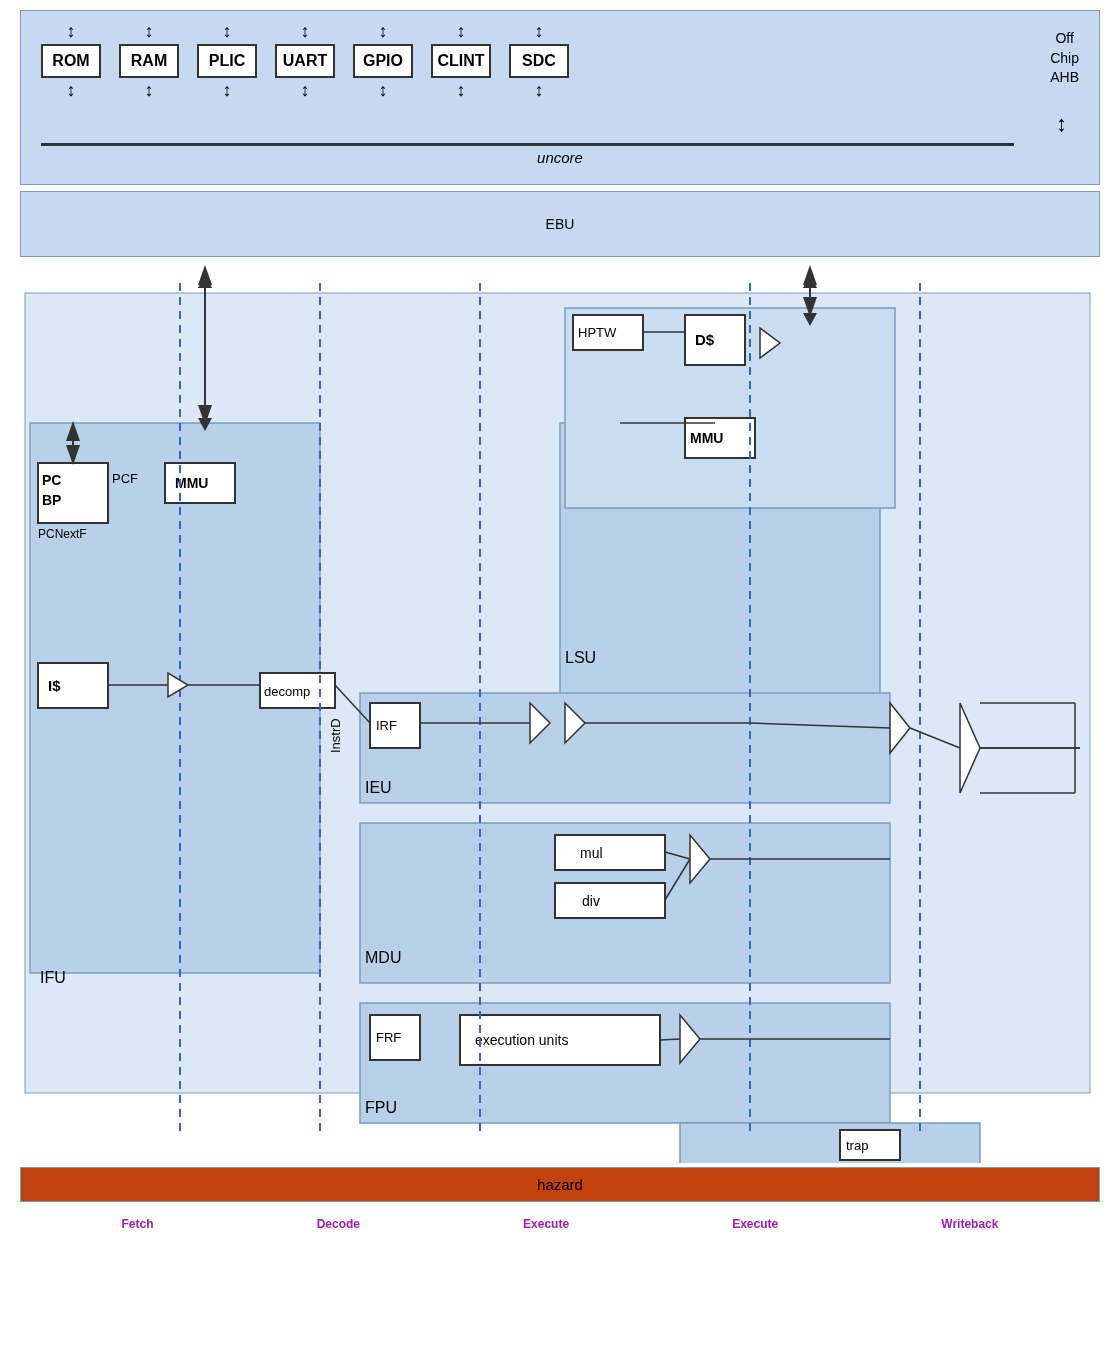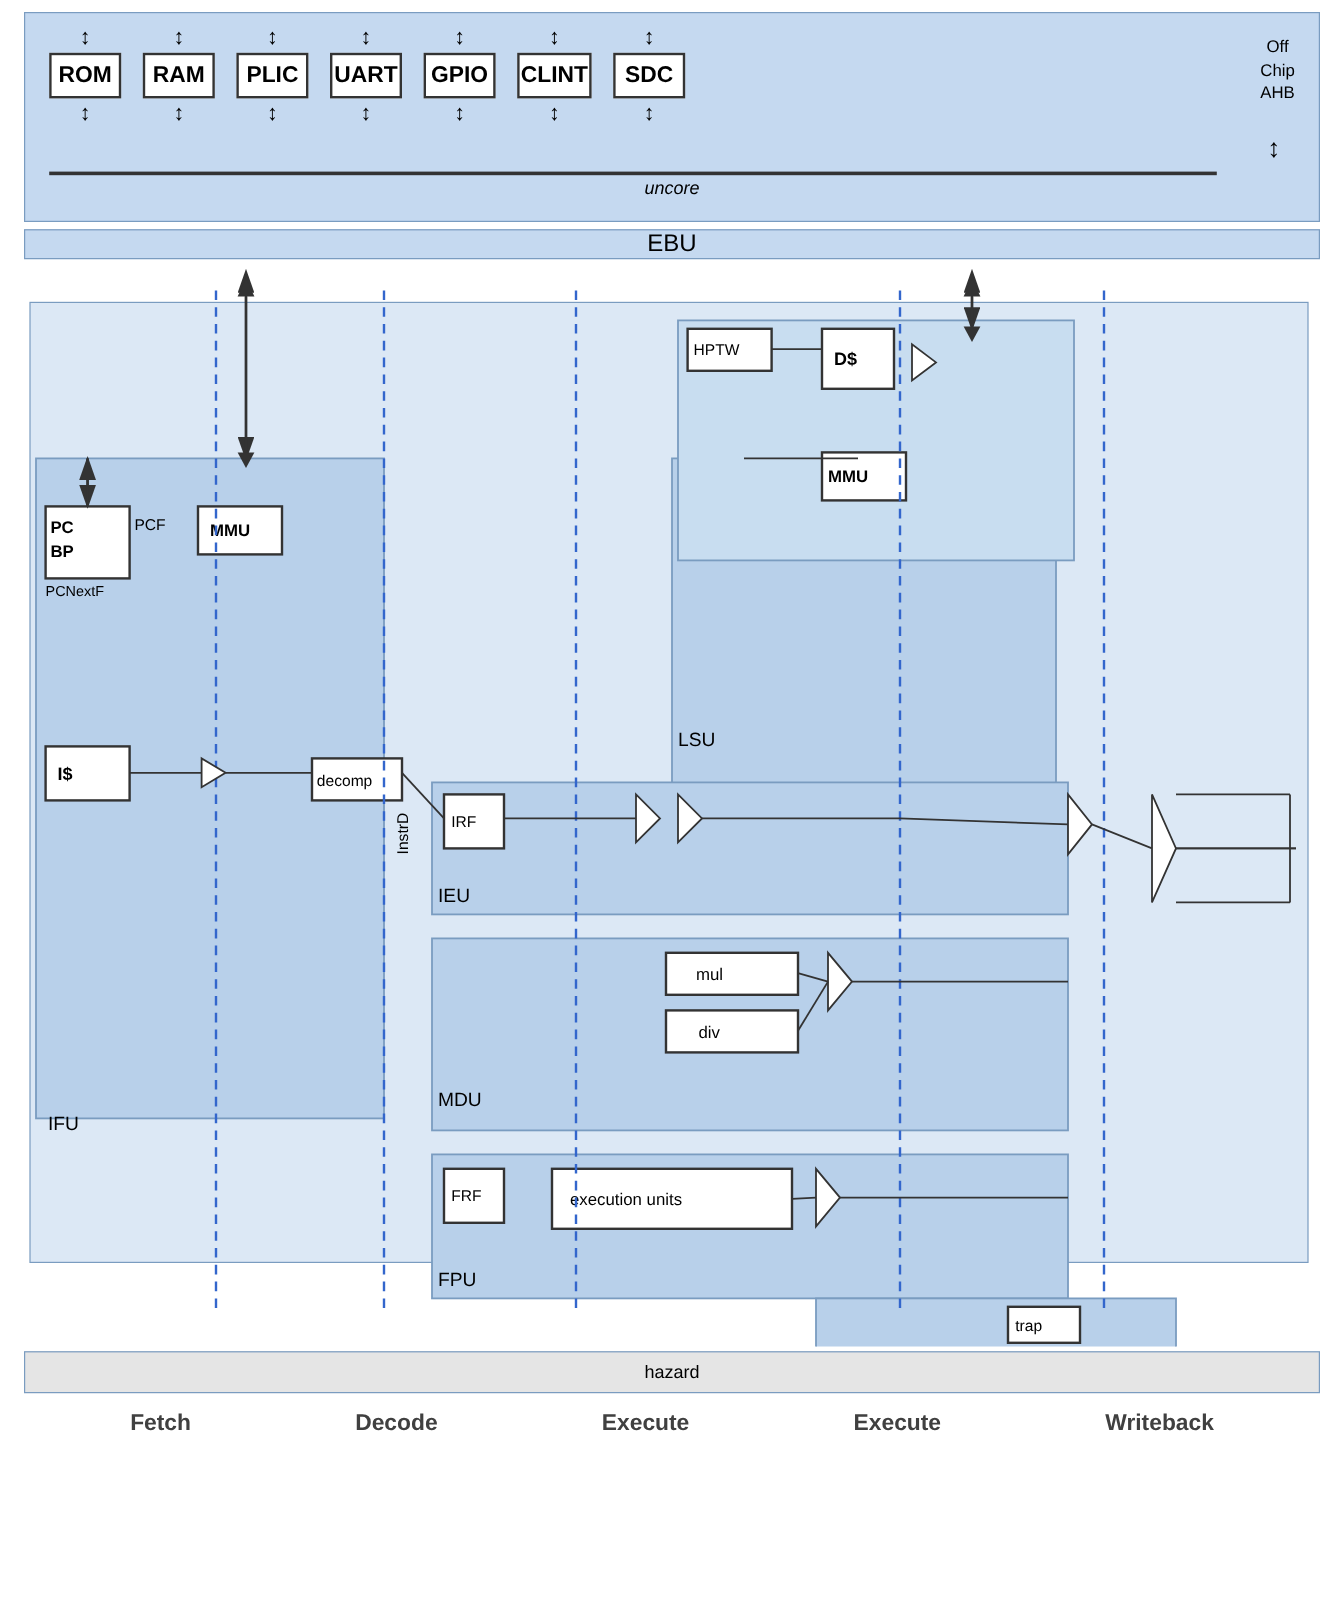--- a/index.html
+++ b/index.html
@@ -25,70 +25,70 @@
       border: 1px solid #7a9cc0;
       padding: 10px;
       position: relative;
       height: 175px;
     }
 
     .block-box {
       border: 2px solid #333;
       background: white;
       padding: 6px 1px;
-      font-size: 19px;
+      font-size: 16px;
       font-weight: bold;
       text-align: center;
       min-width: 60px;
     }
 
     .block-with-arrow {
       display: flex;
       flex-direction: column;
       align-items: center;
       gap: 2px;
     }
 
     
     .ebu-section {
       background: #c5d9f0;
       border: 1px solid #7a9cc0;
       text-align: center;
-      padding: 0;
+      padding: 24px;
       margin-top: 6px;
-      font-size: 20px;
+      font-size: 14px;
     }
 
     
     .pipeline-area {
       position: relative;
       margin-top: 6px;
       height: 900px;
     }
 
     
     .hazard-bar {
-      background: #e5e5e5;
+      background: #c2410c;
       border: 1px solid #7a9cc0;
       text-align: center;
       padding: 8px;
       margin-top: 4px;
       font-size: 15px;
     }
 
     
     .stage-labels {
       display: flex;
       justify-content: space-around;
       padding: 15px 20px 0;
     }
 
     .stage-label {
-      color: #404040;
-      font-size: 19px;
+      color: #a21caf;
+      font-size: 12px;
       font-weight: bold;
       text-align: center;
     }
 
     
     .pipeline-svg {
       position: absolute;
       top: 0;
       left: 0;
       width: 100%;

